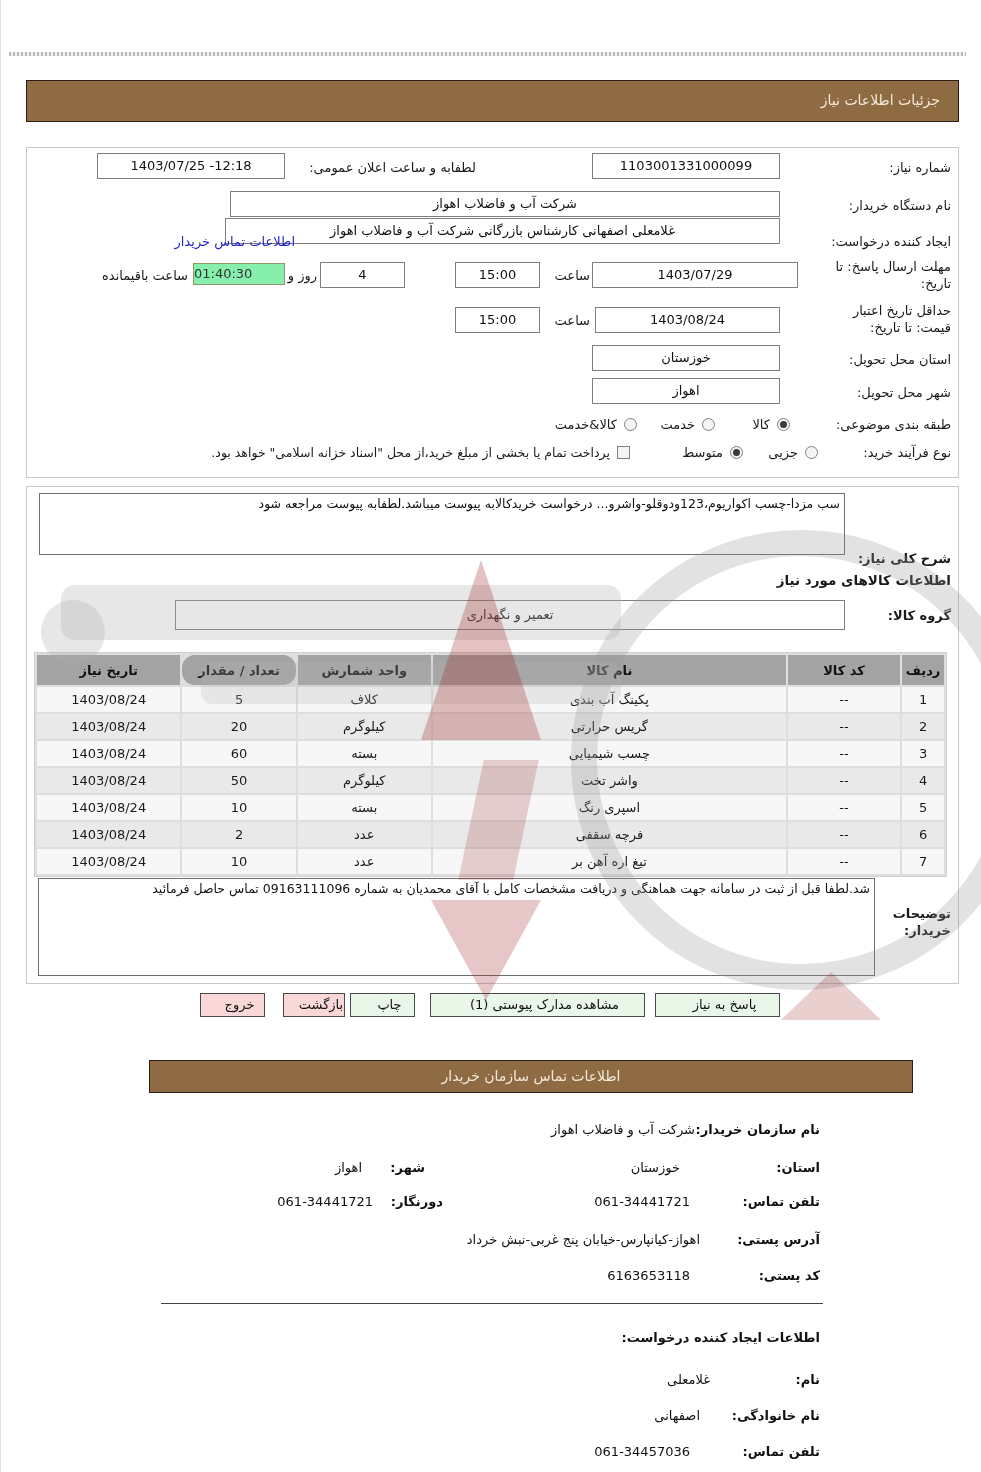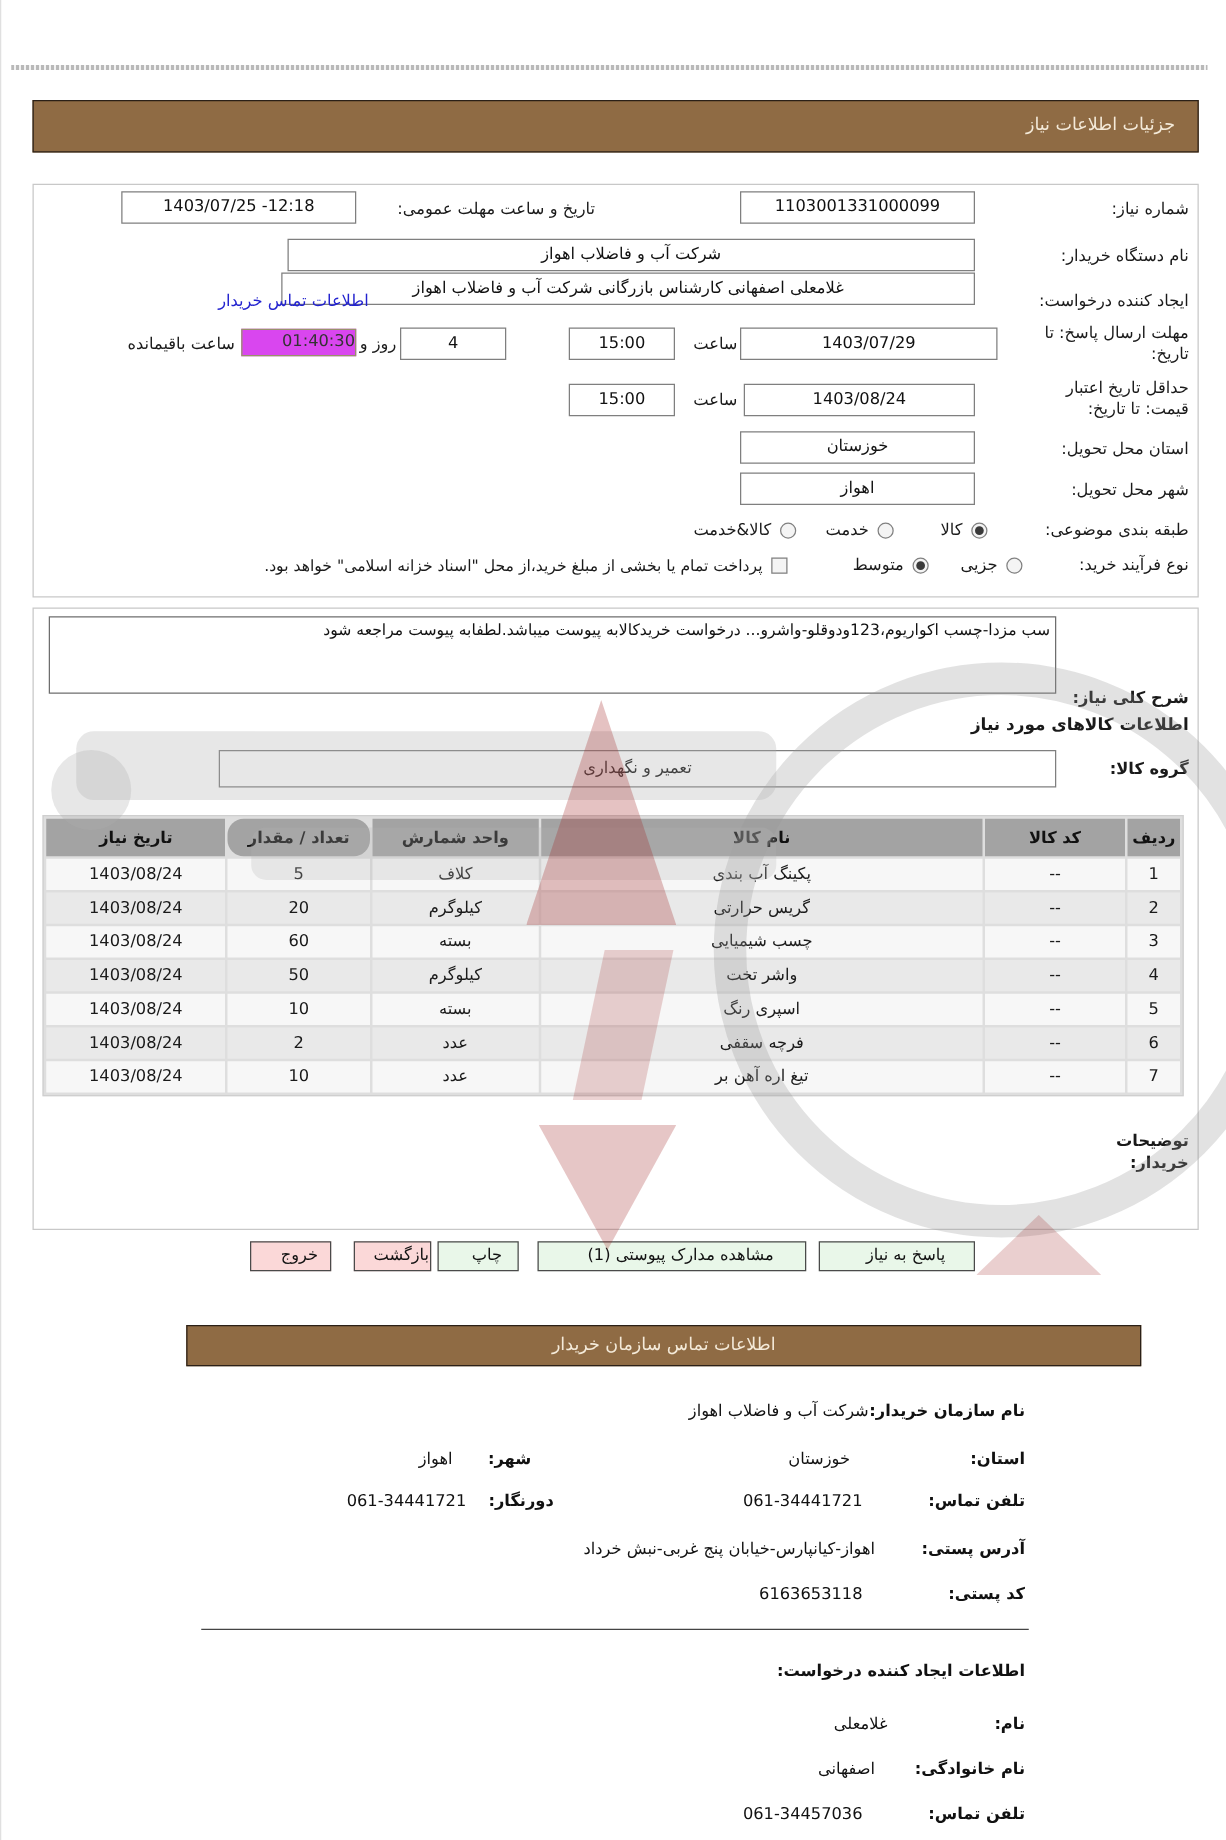--- a/index.html
+++ b/index.html
@@ -14,21 +14,21 @@
   .ltr { direction:ltr; unicode-bidi:embed; }
   .link { font-size:13px; color:#2323cf; text-decoration:none; white-space:nowrap; cursor:pointer; }
   .hdrbar { background:#8f6b44; border:1px solid #2b2017; color:#f4ead9; font-size:14px; }
   .radio { width:13px; height:13px; border:1px solid #808080; border-radius:50%; background:#f4f4f4; display:inline-block; }
   .radio.checked::after { content:""; display:block; width:7px; height:7px; background:#3a3a3a; border-radius:50%; margin:2px auto; }
   .chk { width:13px; height:13px; border:1px solid #808080; background:#f4f4f4; display:inline-block; }
   .txtarea { border:1px solid #6e6e6e; background:#fff; font-size:12.5px; color:#111; padding:2px 4px; overflow:hidden; line-height:16px; }
   .btn { height:24px; border:1px solid #4a4a4a; font-size:13px; text-align:center; line-height:22px; color:#111; cursor:pointer; white-space:nowrap; overflow:hidden;padding-left:14px; }
   .btn.green { background:#e9f7e9; }
   .btn.pink { background:#fbd8d8; }
-  .countdown { background:#d946ef; border:1px solid #98926a; height:22px; line-height:20px; text-align:right; font-size:13px; color:#333; }
+  .countdown { background:#86efac; border:1px solid #98926a; height:22px; line-height:20px; text-align:left; font-size:13px; color:#333; }
   .dotline { height:4px; background:repeating-linear-gradient(90deg,#b9b9b9 0 2px, #f2f2f2 2px 4px); }
   table.goods { border-collapse:separate; border-spacing:2px; background:#dedede; direction:rtl; font-size:13px; border:1px solid #cfcfcf; }
   table.goods th { background:#a3a3a3; color:#111; font-weight:bold; height:30px; font-size:13px; }
   table.goods td { height:25px; text-align:center; color:#1a1a1a; }
   table.goods tr.odd td { background:#f7f7f7; }
   table.goods tr.even td { background:#e9e9e9; }
   .panel { border:1px solid #c8c8c8; background:transparent; }
   .wm { pointer-events:none; position:absolute; z-index:40; }
   .contact-lbl { font-size:13px; font-weight:bold; color:#111; white-space:nowrap; }
   .contact-val { font-size:13px; color:#111; white-space:nowrap; }
@@ -42,21 +42,21 @@
   <div class="abs dotline" style="top:52px; left:8px; width:957px;"></div>
 
   <div class="abs hdrbar" style="top:80px; left:25px; width:933px; height:42px;">
     <div class="abs" style="top:11px; right:18px;">جزئیات اطلاعات نیاز</div>
   </div>
 
   <div class="abs panel" style="top:147px; left:25px; width:933px; height:331px;"></div>
 
   <div class="abs lbl" style="top:160px; right:30px;">شماره نیاز:</div>
   <div class="abs box ltr" style="top:153px; right:201px; width:188px;">1103001331000099</div>
-  <div class="abs lbl" style="top:160px; right:505px;">تاریخ و ساعت مهلت عمومی:</div>
+  <div class="abs lbl" style="top:160px; right:505px;">لطفابه و ساعت اعلان عمومی:</div>
   <div class="abs box ltr" style="top:153px; right:696px; width:188px;">1403/07/25 -12:18</div>
 
   <div class="abs lbl" style="top:198px; right:30px;">نام دستگاه خریدار:</div>
   <div class="abs box" style="top:191px; right:201px; width:550px;">شرکت آب و فاضلاب اهواز</div>
 
   <div class="abs lbl" style="top:234px; right:30px;">ایجاد کننده درخواست:</div>
   <div class="abs box" style="top:218px; right:201px; width:555px;">غلامعلی اصفهانی کارشناس بازرگانی شرکت آب و فاضلاب اهواز</div>
   <a class="abs link" style="top:234px; right:686px;">اطلاعات تماس خریدار</a>
 
   <div class="abs lbl-wrap" style="top:258px; right:30px; width:122px;">مهلت ارسال پاسخ: تا تاریخ:</div>
@@ -168,20 +168,21 @@
         <td>7</td>
           <td>--</td>
           <td>تیغ اره آهن بر</td>
           <td>عدد</td>
           <td>10</td>
           <td class="ltr">1403/08/24</td>
       </tr>
     </tbody>
   </table>
 
+  <div class="abs txtarea" style="top:878px; right:106px; width:837px; height:98px;">شد.لطفا قبل از ثبت در سامانه جهت هماهنگی و دریافت مشخصات کامل با آقای  محمدیان به شماره 09163111096 تماس حاصل فرمائید</div>
   <div class="abs lbl-wrap bold" style="top:905px; right:30px; width:76px;">توضیحات خریدار:</div>
 
   <div class="abs btn green" style="top:993px; right:201px; width:125px;">پاسخ به نیاز</div>
   <div class="abs btn green" style="top:993px; right:336px; width:215px;">مشاهده مدارک پیوستی (1)</div>
   <div class="abs btn green" style="top:993px; right:566px; width:65px;">چاپ</div>
   <div class="abs btn pink" style="top:993px; right:636px; width:62px;">بازگشت</div>
   <div class="abs btn pink" style="top:993px; right:716px; width:65px;">خروج</div>
 
   <div class="abs hdrbar" style="top:1060px; left:148px; width:764px; height:33px; text-align:center; line-height:31px;">
     <span>اطلاعات تماس سازمان خریدار</span>

